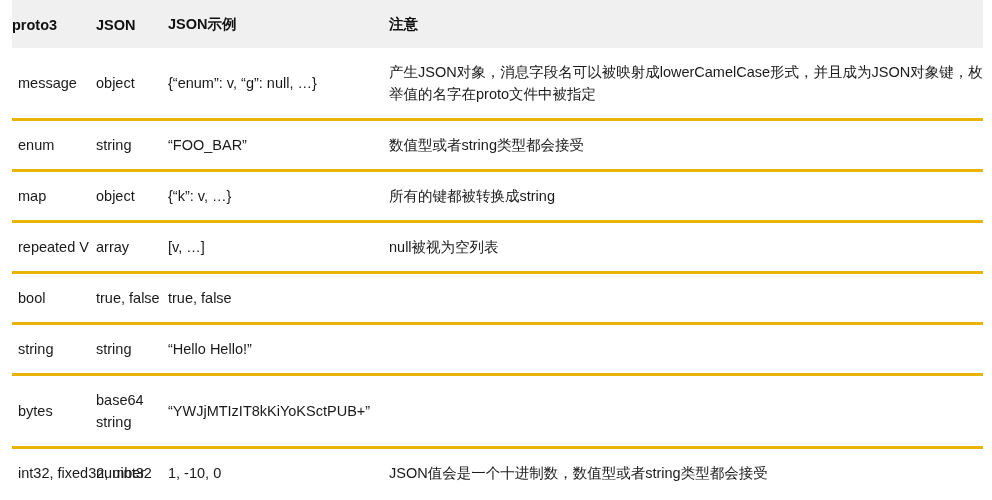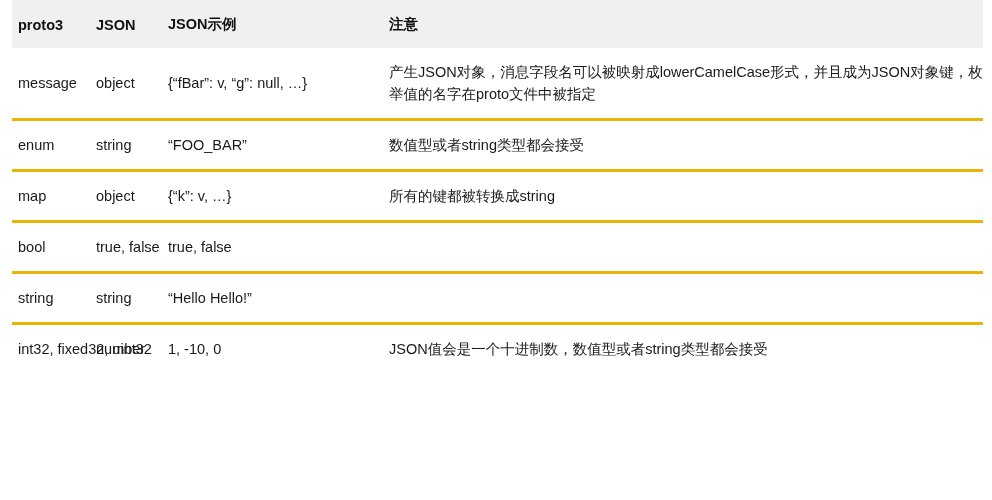--- a/index.html
+++ b/index.html
@@ -34,21 +34,21 @@
     background: #f0f0f0;
     font-size: 14.5px;
     font-weight: bold;
     text-align: left;
     color: #111111;
     padding: 15px 0 14px 0;
     vertical-align: middle;
     white-space: nowrap;
     overflow: visible;
   }
-  #proto-json-table thead th.th-proto3  { padding-left: 6px; }
+  #proto-json-table thead th.th-proto3  { }
   #proto-json-table thead th.th-notes   { padding-left: 17px; }
 
   #proto-json-table tbody td {
     font-size: 14.5px;
     font-weight: normal;
     color: #1a1a1a;
     border-top: 3px solid #eab308;
     vertical-align: middle;
     text-align: left;
     line-height: 1.52;
@@ -87,45 +87,57 @@
       <th class="th-proto3">proto3</th>
       <th class="th-json">JSON</th>
       <th class="th-example">JSON示例</th>
       <th class="th-notes">注意</th>
     </tr>
   </thead>
   <tbody>
     <tr>
       <td class="td-proto3">message</td>
       <td class="td-json">object</td>
-      <td class="td-example">{“fBar”: v, “g”: null, …}</td>
+      <td class="td-example">{“enum”: v, “g”: null, …}</td>
       <td class="td-notes">产生JSON对象，消息字段名可以被映射成lowerCamelCase形式，并且成为JSON对象键，枚举值的名字在proto文件中被指定</td>
     </tr>
     <tr>
       <td class="td-proto3">enum</td>
       <td class="td-json">string</td>
       <td class="td-example">“FOO_BAR”</td>
       <td class="td-notes">数值型或者string类型都会接受</td>
     </tr>
     <tr>
       <td class="td-proto3">map</td>
       <td class="td-json">object</td>
       <td class="td-example">{“k”: v, …}</td>
       <td class="td-notes">所有的键都被转换成string</td>
     </tr>
     <tr>
+      <td class="td-proto3 nowrap-overflow">repeated V</td>
+      <td class="td-json">array</td>
+      <td class="td-example">[v, …]</td>
+      <td class="td-notes">null被视为空列表</td>
+    </tr>
+    <tr>
       <td class="td-proto3">bool</td>
       <td class="td-json">true, false</td>
       <td class="td-example">true, false</td>
       <td class="td-notes"></td>
     </tr>
     <tr>
       <td class="td-proto3">string</td>
       <td class="td-json">string</td>
       <td class="td-example">“Hello Hello!”</td>
+      <td class="td-notes"></td>
+    </tr>
+    <tr>
+      <td class="td-proto3">bytes</td>
+      <td class="td-json" style="white-space:normal; width:52px;">base64 string</td>
+      <td class="td-example">“YWJjMTIzIT8kKiYoKSctPUB+”</td>
       <td class="td-notes"></td>
     </tr>
     <tr>
       <td class="td-proto3 stacked">int32,
 fixed32,
 uint32</td>
       <td class="td-json">number</td>
       <td class="td-example">1, -10, 0</td>
       <td class="td-notes">JSON值会是一个十进制数，数值型或者string类型都会接受</td>
     </tr>

